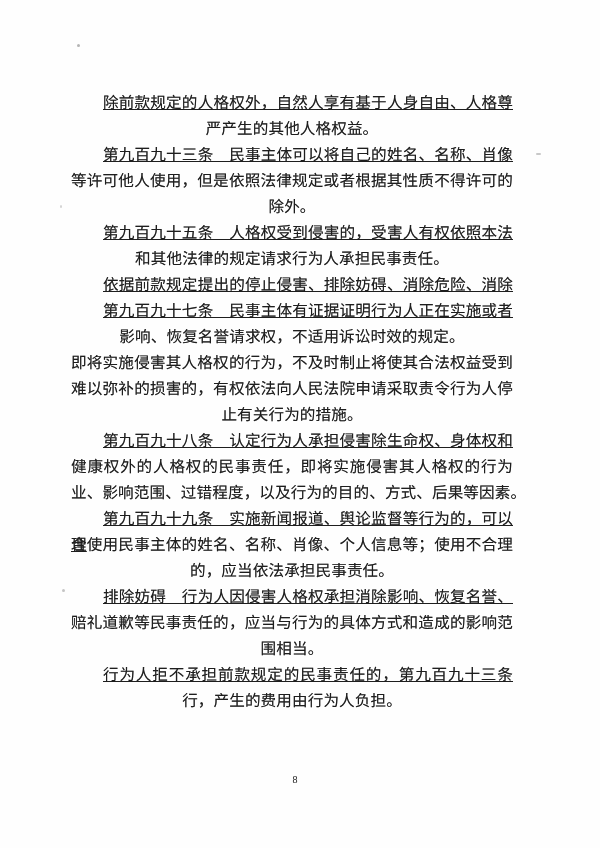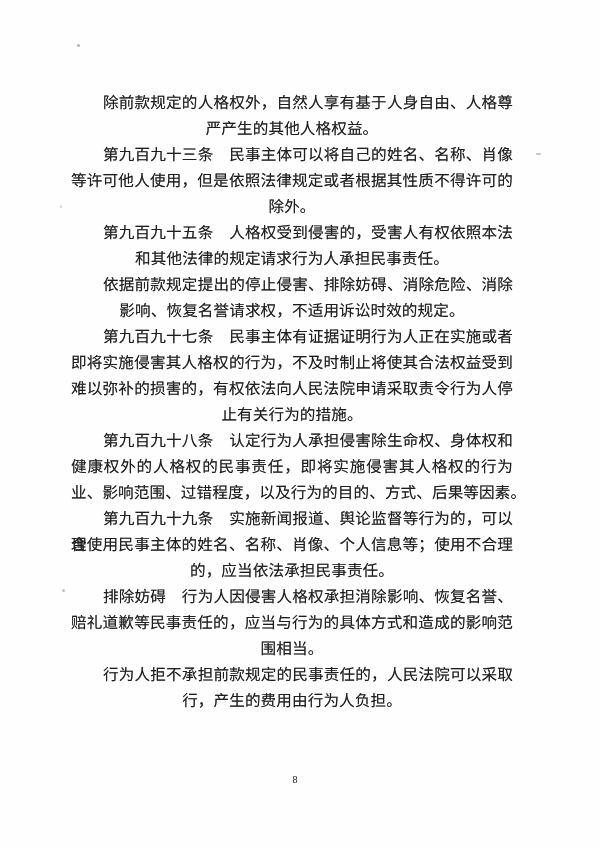--- a/index.html
+++ b/index.html
@@ -25,21 +25,21 @@
     letter-spacing: 0.1px;
     text-shadow: 0 0 0.6px rgba(40,40,40,0.55);
     text-align: center;
     white-space: nowrap;
   }
   .text-line.justify {
     white-space: normal;
     text-align: justify;
     text-align-last: justify;
   }
-  .text-line.indent { text-indent: 32px; }
+  .text-line.indent { text-indent: 32px; text-decoration: underline; }
   .page-number {
     position: absolute;
     left: 286px;
     top: 774px;
     width: 18px;
     text-align: center;
     font-size: 10px;
     color: #3a3a3a;
     text-shadow: 0 0 0.5px rgba(60,60,60,0.6);
   }
@@ -60,32 +60,32 @@
 
   <div class="textblock" id="textblock">
       <div class="text-line indent justify">除前款规定的人格权外，自然人享有基于人身自由、人格尊</div>
       <div class="text-line">严产生的其他人格权益。</div>
       <div class="text-line indent justify">第九百九十三条　民事主体可以将自己的姓名、名称、肖像</div>
       <div class="text-line justify">等许可他人使用，但是依照法律规定或者根据其性质不得许可的</div>
       <div class="text-line">除外。</div>
       <div class="text-line indent justify">第九百九十五条　人格权受到侵害的，受害人有权依照本法</div>
       <div class="text-line">和其他法律的规定请求行为人承担民事责任。</div>
       <div class="text-line indent justify">依据前款规定提出的停止侵害、排除妨碍、消除危险、消除</div>
+      <div class="text-line indent justify">第九百九十七条　民事主体有证据证明行为人正在实施或者</div>
       <div class="text-line">影响、恢复名誉请求权，不适用诉讼时效的规定。</div>
-      <div class="text-line indent justify">第九百九十七条　民事主体有证据证明行为人正在实施或者</div>
       <div class="text-line justify">即将实施侵害其人格权的行为，不及时制止将使其合法权益受到</div>
       <div class="text-line justify">难以弥补的损害的，有权依法向人民法院申请采取责令行为人停</div>
       <div class="text-line">止有关行为的措施。</div>
       <div class="text-line indent justify">第九百九十八条　认定行为人承担侵害除生命权、身体权和</div>
       <div class="text-line justify">健康权外的人格权的民事责任，即将实施侵害其人格权的行为</div>
       <div class="text-line">业、影响范围、过错程度，以及行为的目的、方式、后果等因素。</div>
       <div class="text-line indent justify">第九百九十九条　实施新闻报道、舆论监督等行为的，可以合</div>
       <div class="text-line justify">理使用民事主体的姓名、名称、肖像、个人信息等；使用不合理</div>
       <div class="text-line">的，应当依法承担民事责任。</div>
       <div class="text-line indent justify">排除妨碍　行为人因侵害人格权承担消除影响、恢复名誉、</div>
       <div class="text-line justify">赔礼道歉等民事责任的，应当与行为的具体方式和造成的影响范</div>
       <div class="text-line">围相当。</div>
-      <div class="text-line indent justify">行为人拒不承担前款规定的民事责任的，人民法院可以采取</div>
+      <div class="text-line indent justify">行为人拒不承担前款规定的民事责任的，第九百九十三条</div>
       <div class="text-line">行，产生的费用由行为人负担。</div>
     </div>
 
   <div class="page-number">8</div>
 </div>
 
 </body></html>

